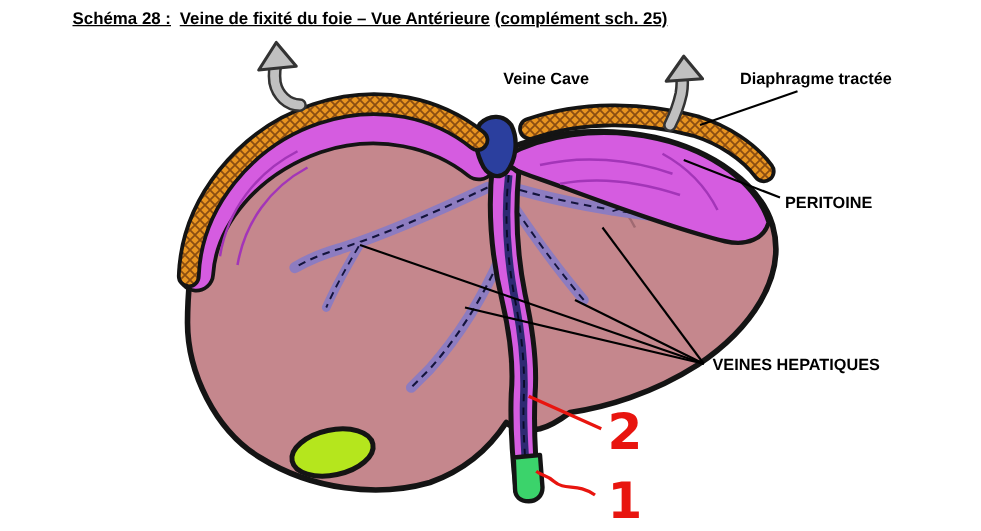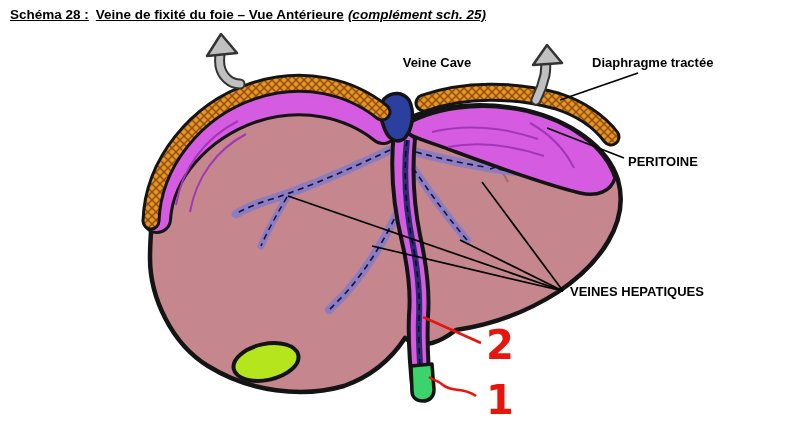--- a/index.html
+++ b/index.html
@@ -1,22 +1,22 @@
 <!DOCTYPE html>
 <html><head>
 <meta charset="utf-8">
 <style>
   html,body{margin:0;padding:0;background:#fff;}
   #stage{position:relative;width:785px;height:425px;background:#ffffff;overflow:hidden;
          font-family:"Liberation Sans",sans-serif;}
   .title{position:absolute;top:7px;left:10px;font-weight:bold;font-size:13.5px;color:#000;
          text-decoration:underline;white-space:nowrap;}
-  .title .prefix{margin-right:7px;}
+  .title .prefix{margin-right:7px;margin-left:48px;}
   .title .main{margin-right:4px;}
-  .title .suffix{font-style:italic;}
+  .title .suffix{}
   svg{position:absolute;top:0;left:0;}
   .lbl{font-family:"Liberation Sans",sans-serif;font-weight:bold;font-size:13px;fill:#000;}
   .rednum{font-family:"DejaVu Sans",sans-serif;font-size:40px;font-weight:bold;}
 </style>
 </head>
 <body>
 
 <div id="stage">
 
   <div class="title">

